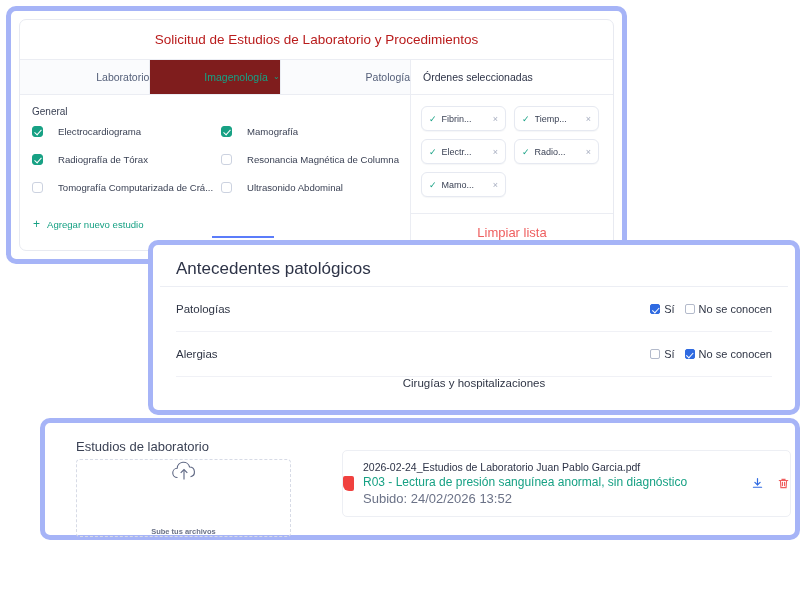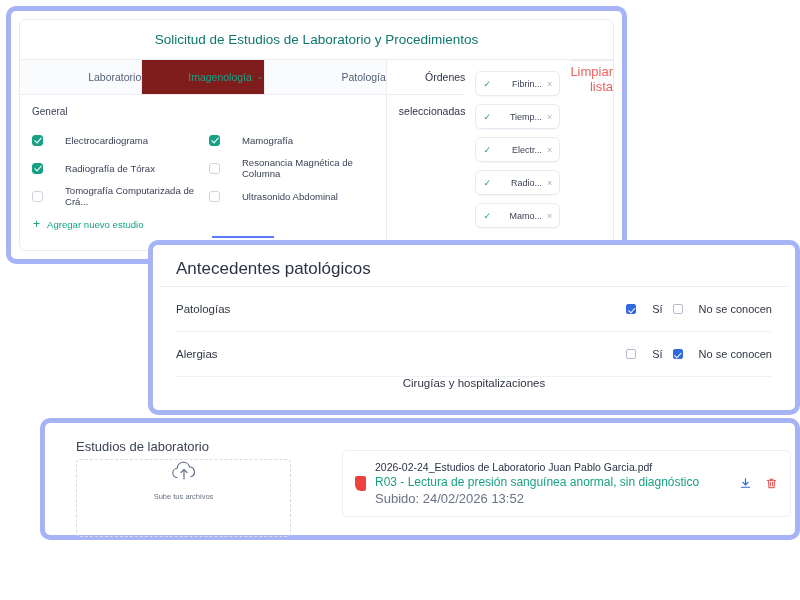--- a/index.html
+++ b/index.html
@@ -20,38 +20,38 @@
   }
   
   #card-orders{ left:6px; top:6px; width:621px; height:258px; }
   .card-inner{
     position:absolute; left:8px; top:8px; right:8px; bottom:8px;
     background:#fff;border:1px solid #e8eaf1;border-radius:7px;
     box-sizing:border-box;overflow:hidden;
   }
   .card-title{
     height:39px;line-height:39px;text-align:center;
-    font-size:13.5px;color:#0f766e;
+    font-size:13.5px;color:#b91c1c;
     border-bottom:1px solid #ebedf3;
   }
   .body-split{display:flex;height:calc(100% - 40px);}
   .left-col{width:391px;border-right:1px solid #ebedf3;box-sizing:border-box;}
-  .right-col{flex:1;display:flex;flex-direction:row;text-align:right;}
+  .right-col{flex:1;display:flex;flex-direction:column;}
   .tabs{display:flex;height:34px;border-bottom:1px solid #ebedf3;}
   .tab{
     flex:1;display:flex;align-items:center;justify-content:flex-end;gap:5px;
     font-size:10.5px;color:#55607a;background:#fafbfd;
     border-right:1px solid #ebedf3;box-sizing:border-box;cursor:pointer;
   }
   .tab:last-child{border-right:none;}
   .tab.active{background:#7f1d1d;color:#15a284;}
   .chev{font-size:8px;line-height:1;}
   .section-label{font-size:10px;color:#3b4255;padding:11px 0 9px 12px;}
   .chk-grid{display:flex;flex-wrap:wrap;padding:0 0 0 12px;}
-  .chk-item{width:50%;display:flex;align-items:center;gap:22px;height:28px;font-size:9.6px;color:#3b4255;cursor:pointer;}
+  .chk-item{width:50%;display:flex;gap:15px;height:28px;font-size:9.6px;color:#3b4255;cursor:pointer;}
   .box{width:11px;height:11px;border-radius:3px;border:1px solid #ccd2e0;background:#fff;box-sizing:border-box;flex:none;}
   .box.on{background:#17a184;border-color:#17a184;position:relative;}
   .box.on:after{content:"";position:absolute;left:3px;top:0.5px;width:3px;height:6px;border:solid #fff;border-width:0 1.5px 1.5px 0;transform:rotate(42deg);}
   .add-link{display:flex;align-items:center;gap:7px;font-size:9.6px;color:#17a184;padding:8px 0 0 13px;cursor:pointer;}
   .add-link .plus{font-size:12px;line-height:1;}
   .orders-head{height:34px;line-height:34px;padding-left:12px;font-size:10.5px;color:#2d3347;border-bottom:1px solid #ebedf3;}
   .chips{flex:1;display:flex;flex-wrap:wrap;align-content:flex-start;gap:8px;padding:11px 10px;}
   .chip{
     width:85px;height:25px;box-sizing:border-box;
     display:flex;align-items:center;gap:5px;padding:0 7px;
@@ -72,42 +72,43 @@
   #card-history{ left:148px; top:240px; width:652px; height:175px; }
   .hist-inner{position:absolute;left:7px;top:7px;right:7px;bottom:7px;background:#fff;border-radius:5px;box-sizing:border-box;overflow:hidden;}
   .hist-title{height:34px;line-height:34px;padding-left:16px;font-size:17px;color:#2d3347;border-bottom:1px solid #eceef4;}
   .hist-row{
     display:flex;align-items:center;justify-content:space-between;
     height:44px;margin:0 16px;border-bottom:1px solid #f0f1f6;
     font-size:11.5px;color:#2f3545;
   }
   .hist-row:last-child{border-bottom:none;flex-direction:column;}
   .opts{display:flex;align-items:center;gap:10px;}
-  .opt{display:flex;align-items:center;gap:16px;font-size:11px;color:#2f3545;cursor:pointer;}
+  .opt{display:flex;align-items:center;gap:4px;font-size:11px;color:#2f3545;cursor:pointer;}
   .nbox{width:10px;height:10px;border:1px solid #b3bacb;border-radius:2px;background:#fff;box-sizing:border-box;flex:none;}
   .nbox.on{background:#2f6ae1;border-color:#2f6ae1;position:relative;}
   .nbox.on:after{content:"";position:absolute;left:2.5px;top:0.5px;width:2.5px;height:5.5px;border:solid #fff;border-width:0 1.4px 1.4px 0;transform:rotate(42deg);}
   
   #card-files{ left:40px; top:418px; width:760px; height:122px; }
   .files-inner{position:absolute;left:0;top:0;right:0;bottom:0;display:flex;align-items:center;}
   .upload-card{
     position:absolute;left:22px;top:9px;width:233px;height:100px;
     background:#fff;border-radius:5px;box-sizing:border-box;padding:7px 9px;
   }
   .upload-card-title{font-size:13px;color:#3b4255;margin-bottom:5px;}
   .dropzone{
     height:76px;border:1px dashed #d7dbe6;border-radius:4px;
-    display:flex;flex-direction:column;align-items:center;justify-content:flex-start;gap:6px;
+    display:flex;flex-direction:column;align-items:center;justify-content:space-between;gap:6px;
     cursor:pointer;
+    font-weight:bold;
   }
   .dz-text{font-size:7.5px;color:#6b7governed;color:#6b7287;}
   .file-row{
     position:absolute;left:297px;top:27px;width:449px;height:67px;
     background:#fff;border:1px solid #edeff4;border-radius:5px;box-sizing:border-box;
-    display:flex;align-items:center;padding:0 12px;gap:9px;
+    display:flex;align-items:center;padding:0 0;gap:9px;
   }
   .pdf-ic{width:11px;height:15px;background:#f0413f;border-radius:2px 2px 2px 6px;flex:none;}
   .file-meta{flex:1;display:flex;flex-direction:column;gap:2px;}
   .f-name{font-size:10.5px;color:#2d3347;}
   .f-diag{font-size:12px;color:#17a184;}
   .f-date{font-size:13px;color:#6b7287;}
   .f-acts{display:flex;align-items:center;gap:13px;}
   .ic-btn{cursor:pointer;display:flex;}
 </style>
 </head>

